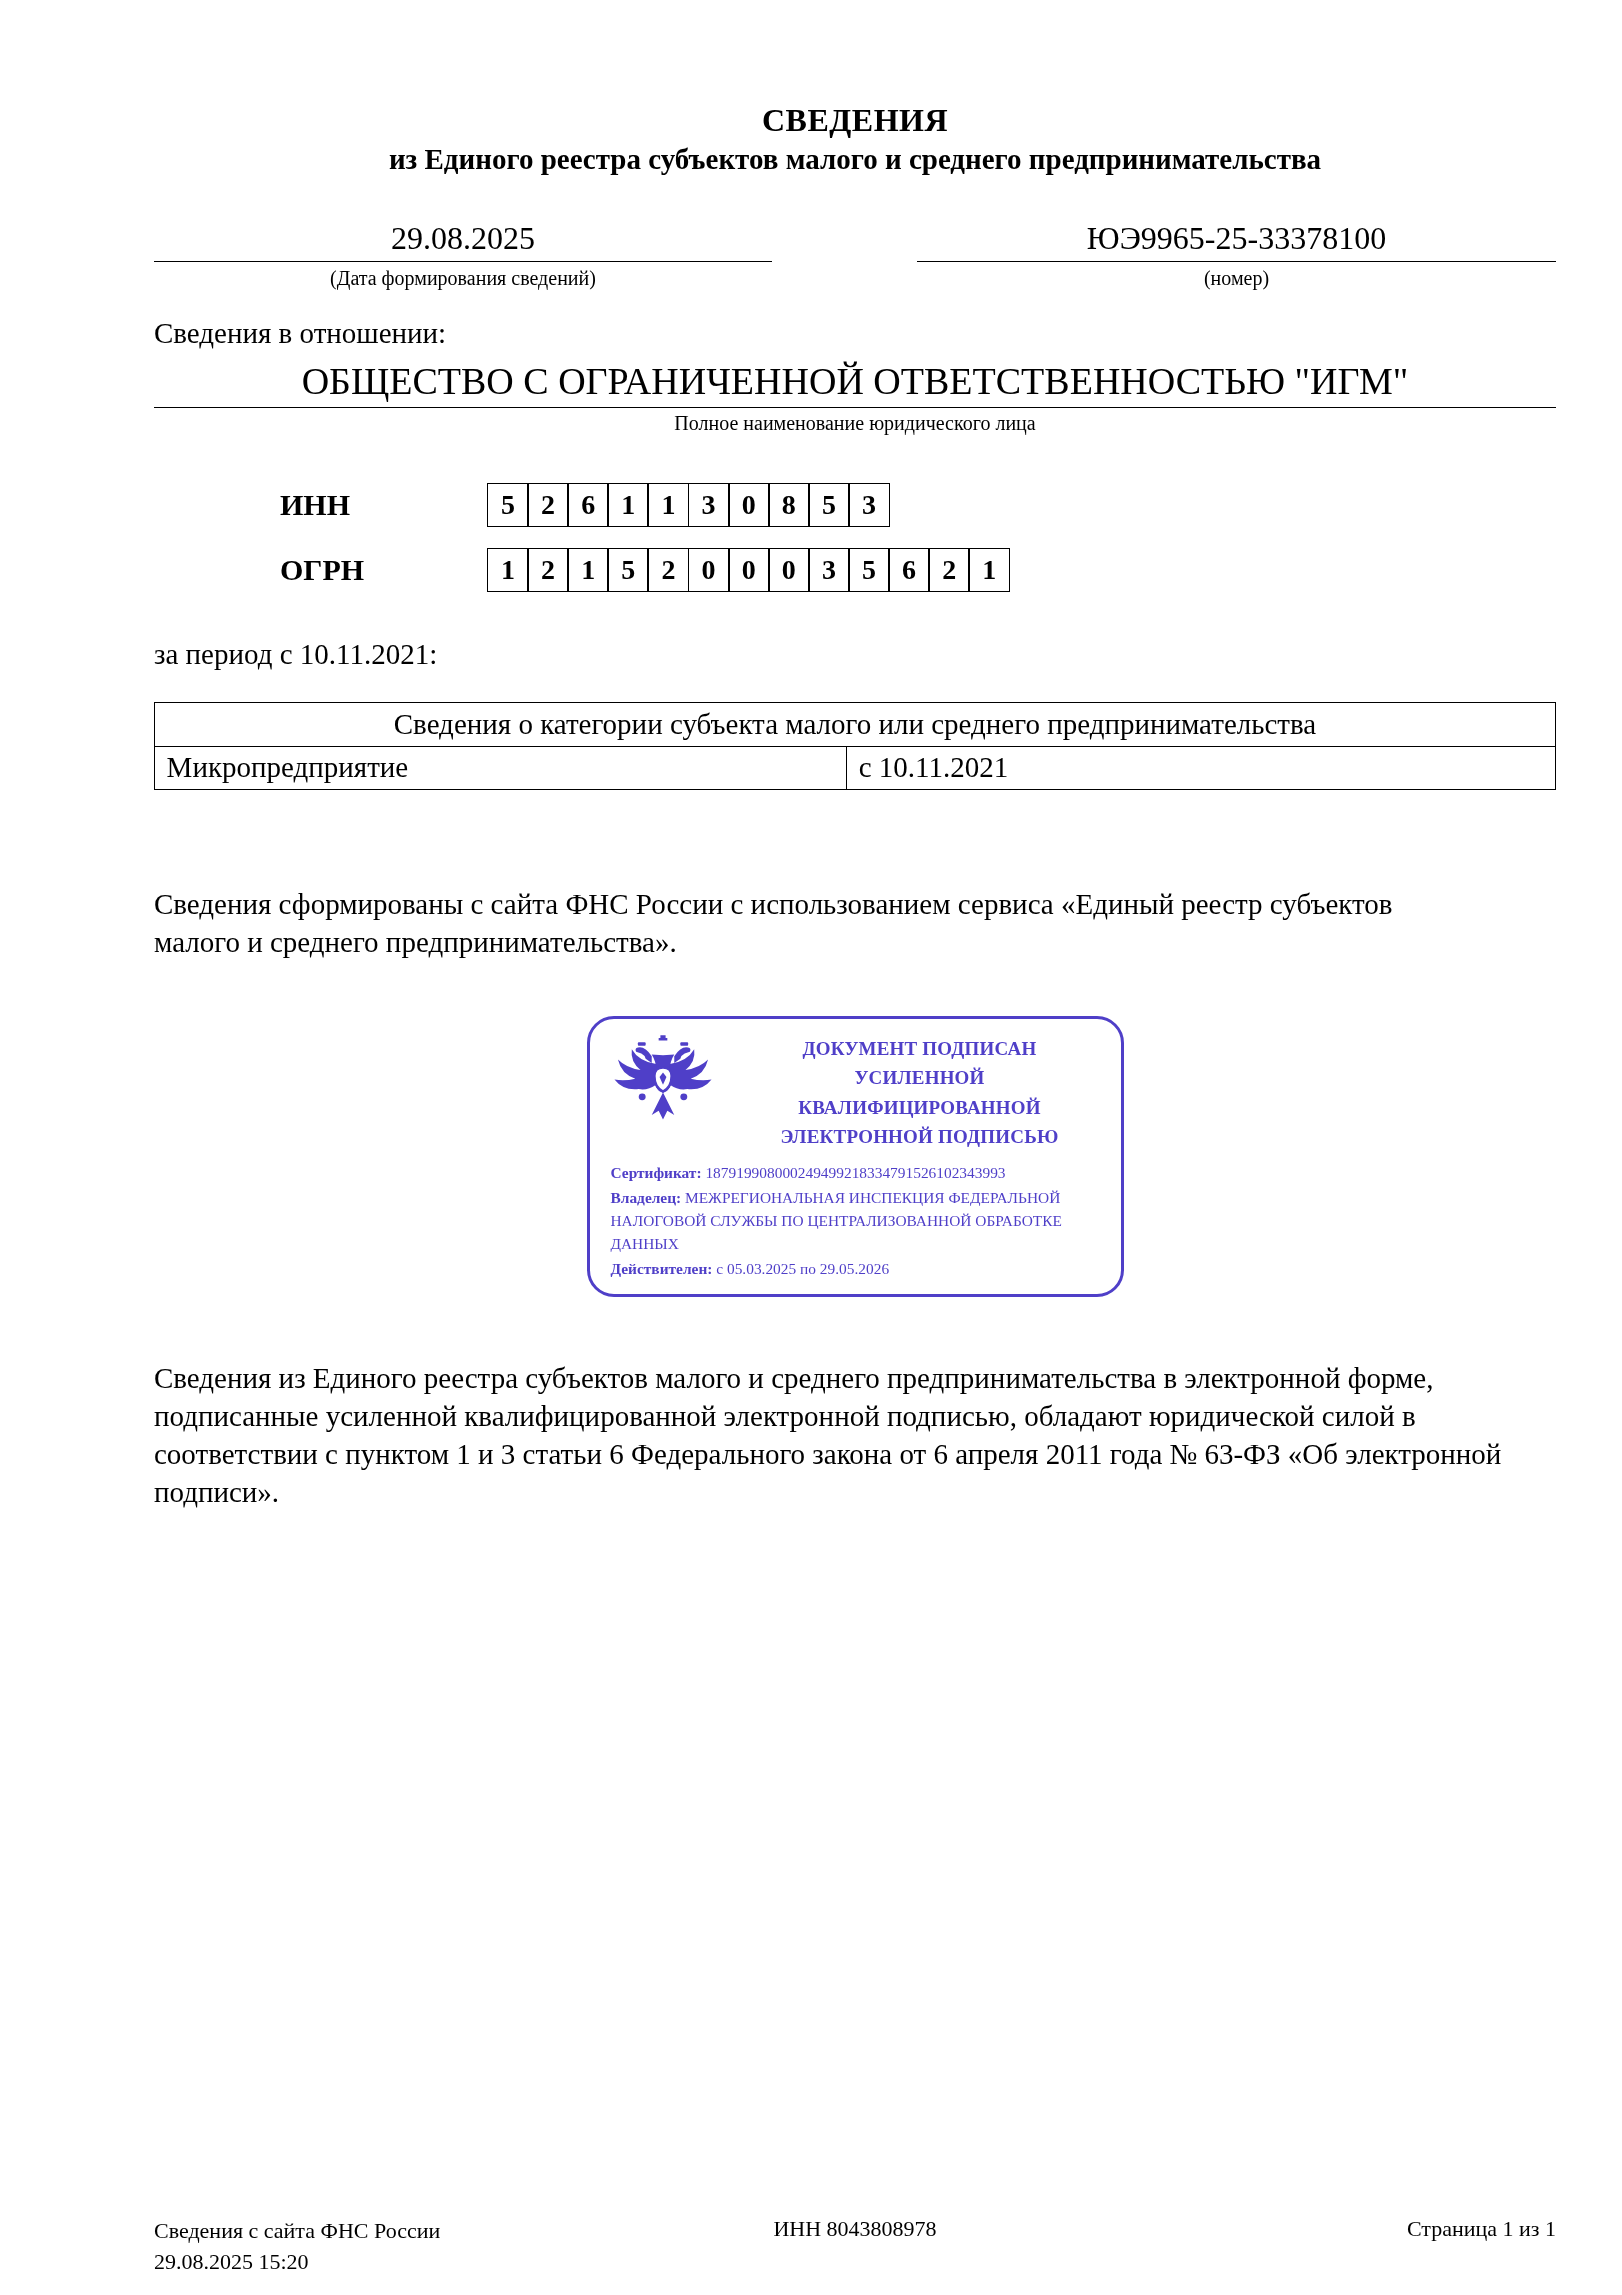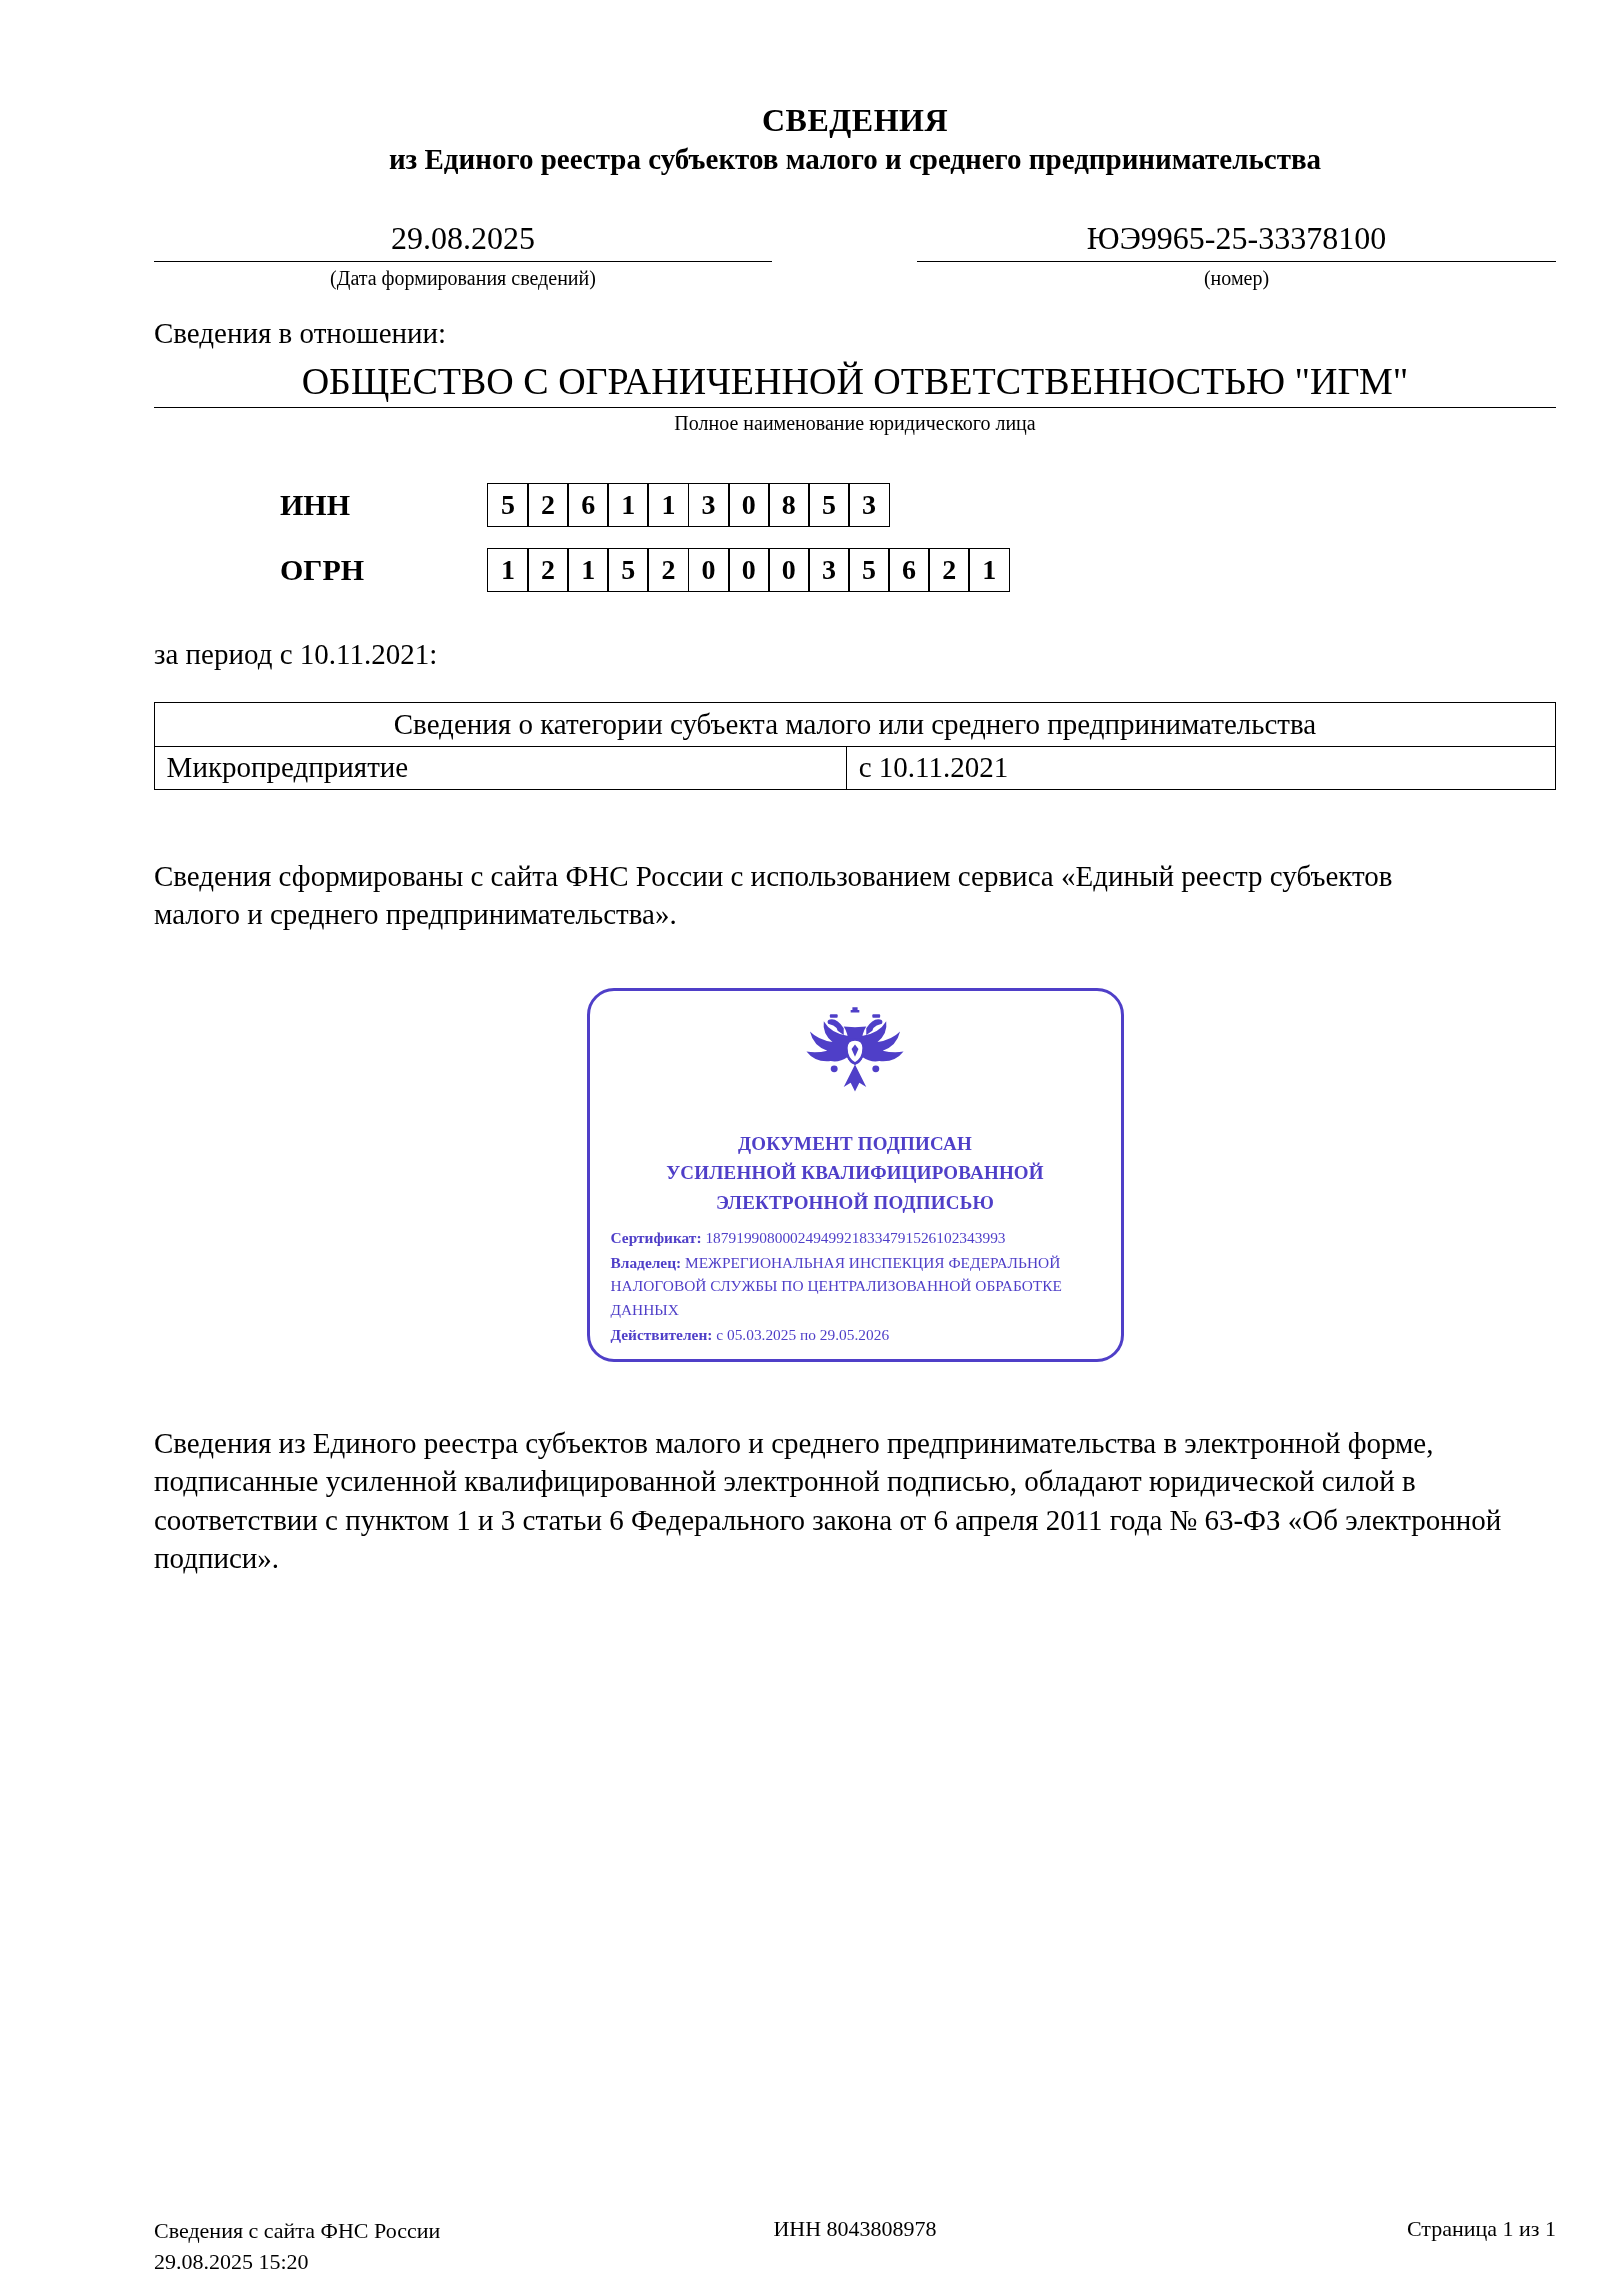--- a/index.html
+++ b/index.html
@@ -105,36 +105,36 @@
   .category-table th, .category-table td {
     border: 1.9px solid #000;
     padding: 4.8px 11.6px;
     font-weight: normal;
     text-align: left;
   }
   .category-table th { text-align: center; }
   .category-table td.cat-cell { width: 49.4%; }
 
   .source-note {
-    margin-top: 68px;
+    margin-top: 96px;
     font-size: 29px;
     line-height: 1.3;
     max-width: 1323px;
   }
 
   .stamp {
     width: 537px;
     margin: 54px auto 0;
     border: 3.9px solid var(--accent);
     border-radius: 27px;
     padding: 15.4px 21px 13.5px;
     color: var(--accent);
     box-sizing: border-box;
   }
-  .stamp-top { display: flex; align-items: center; gap: 25px; flex-direction: column; }
+  .stamp-top { display: flex; align-items: flex-start; gap: 25px; }
   .stamp-eagle { width: 104px; height: 98px; flex: 0 0 auto; }
   .stamp-title {
     flex: 1;
     text-align: center;
     font-weight: bold;
     font-size: 19px;
     line-height: 1.55;
     letter-spacing: 0.2px;
   }
   .stamp-details {

